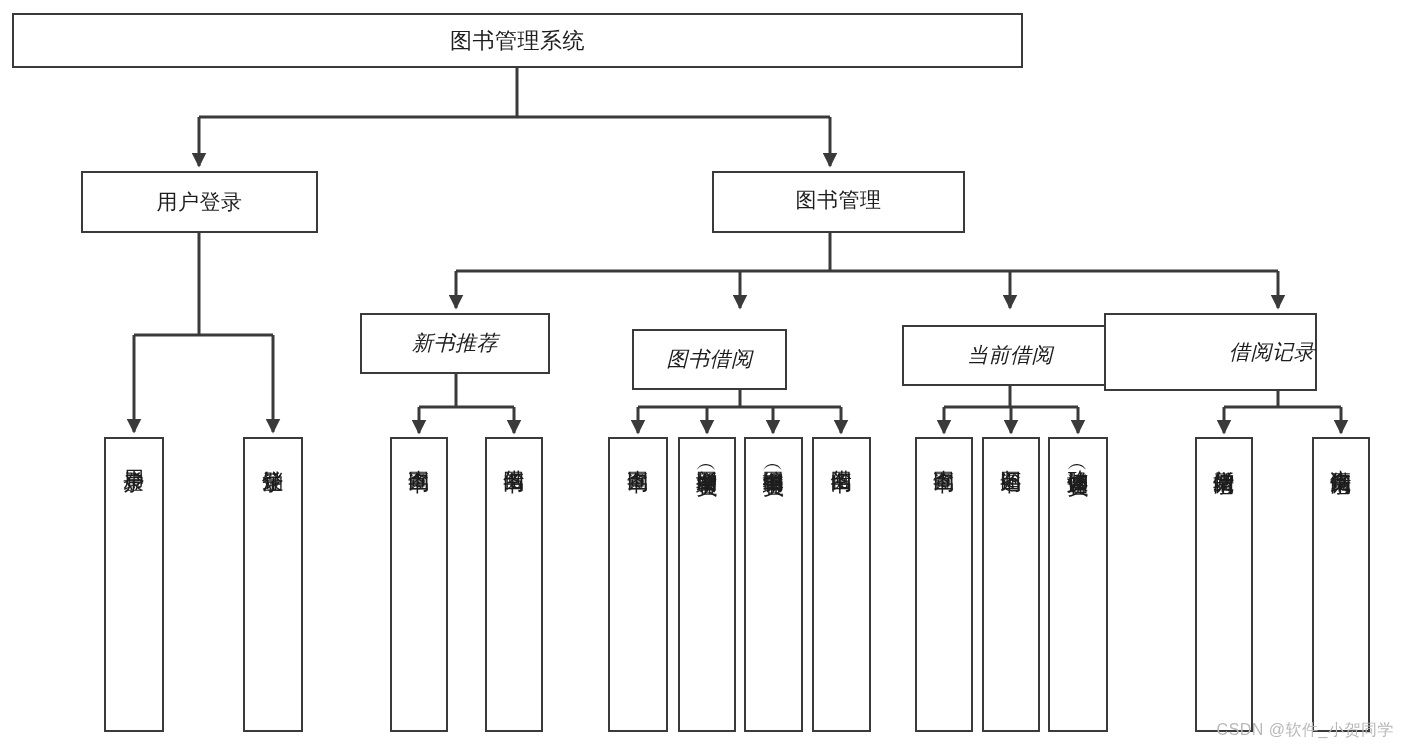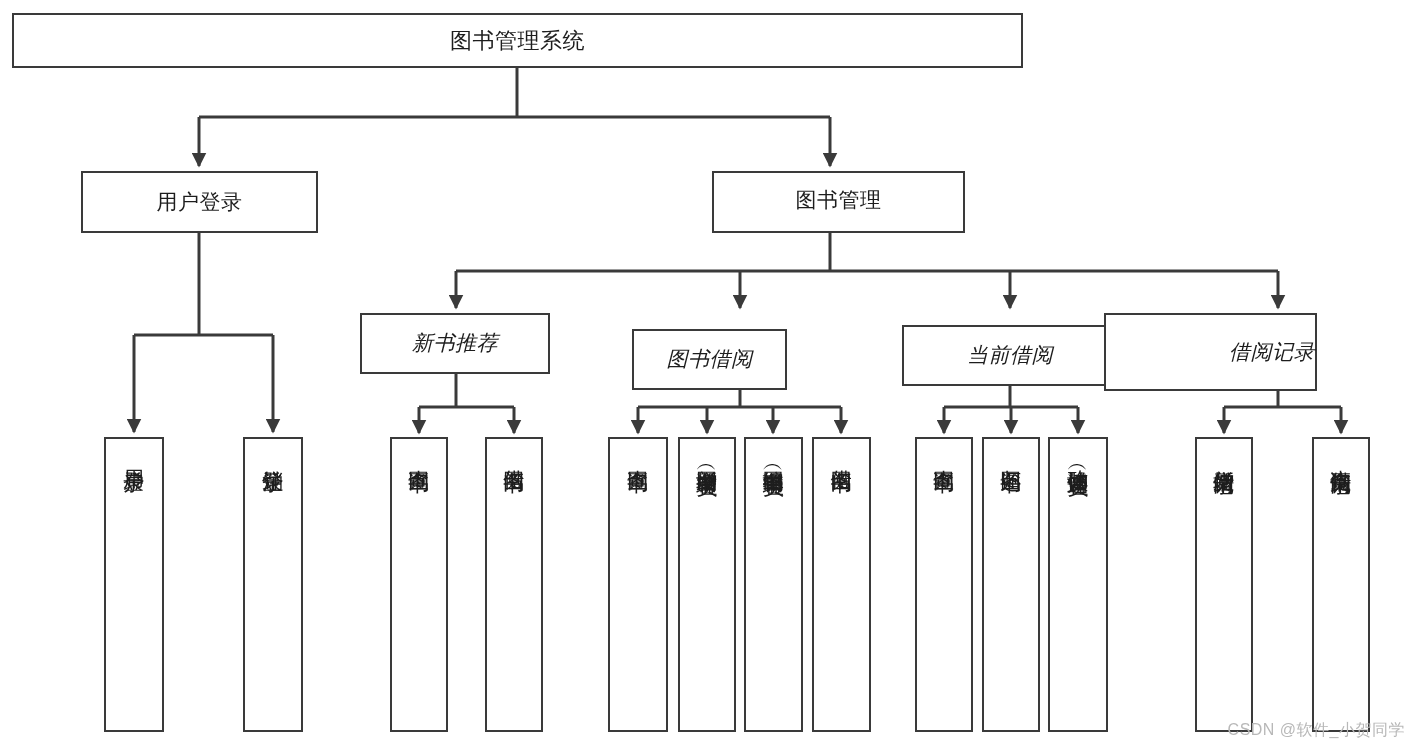--- a/index.html
+++ b/index.html
@@ -50,21 +50,21 @@
   .node.leaf .node-label {
     writing-mode: vertical-rl;
     text-orientation: upright;
     font-size: 21px;
     line-height: 1.32;
     letter-spacing: 1px;
     white-space: nowrap;
   }
   #watermark {
     position: absolute;
-    right: 0;
+    right: 11px;
     bottom: 6px;
     font-size: 16px;
     color: #b8b8b8;
     letter-spacing: 0.5px;
     user-select: none;
     white-space: nowrap;
   }
 </style>
 </head>
 <body>

